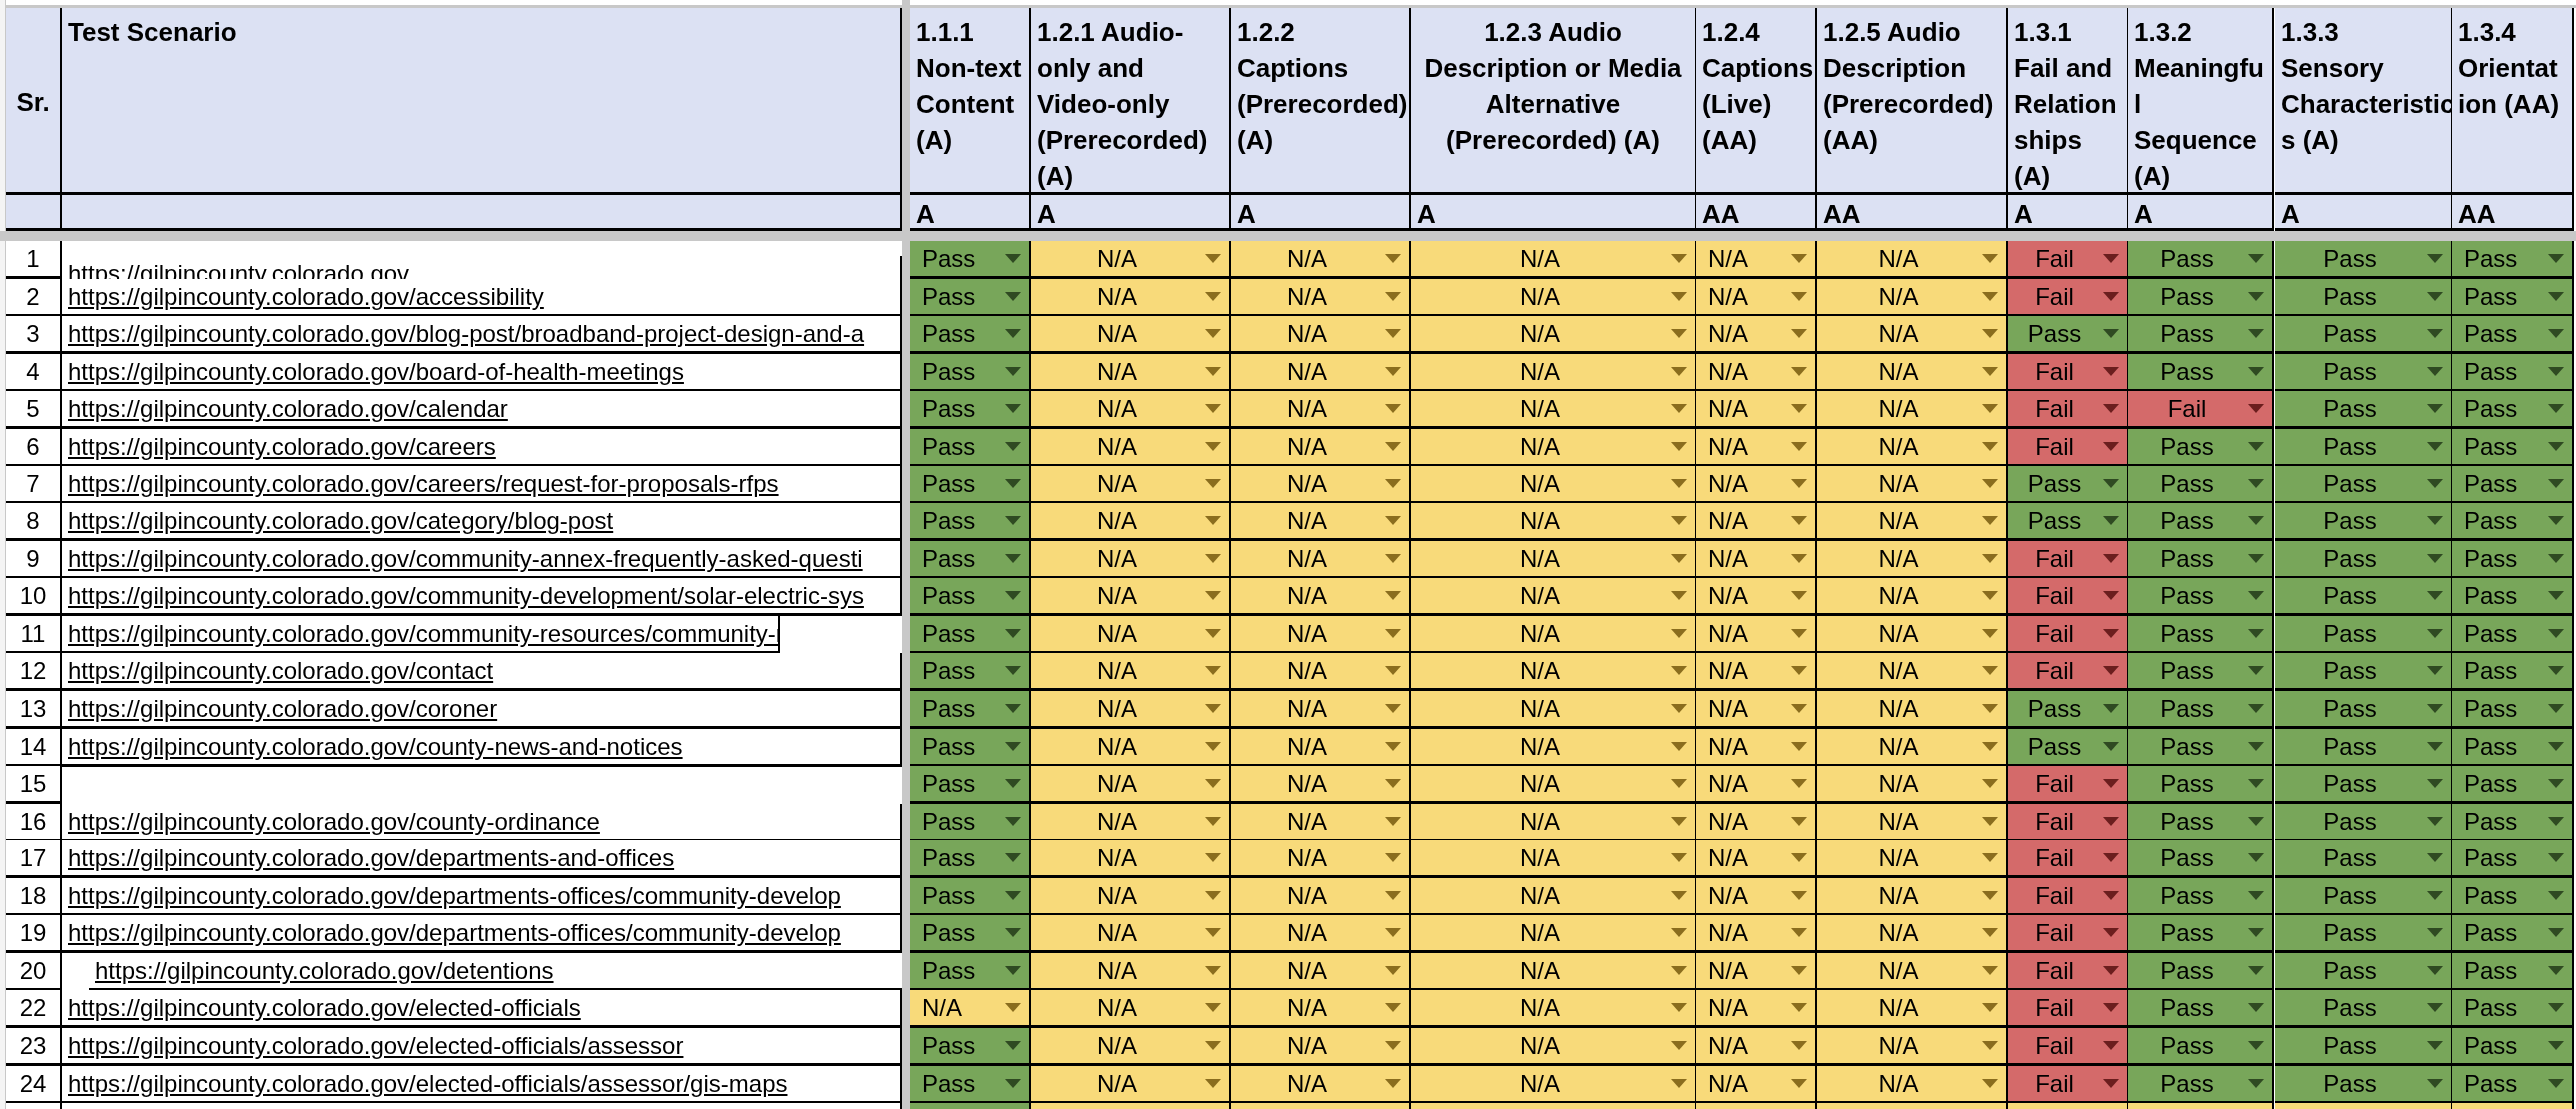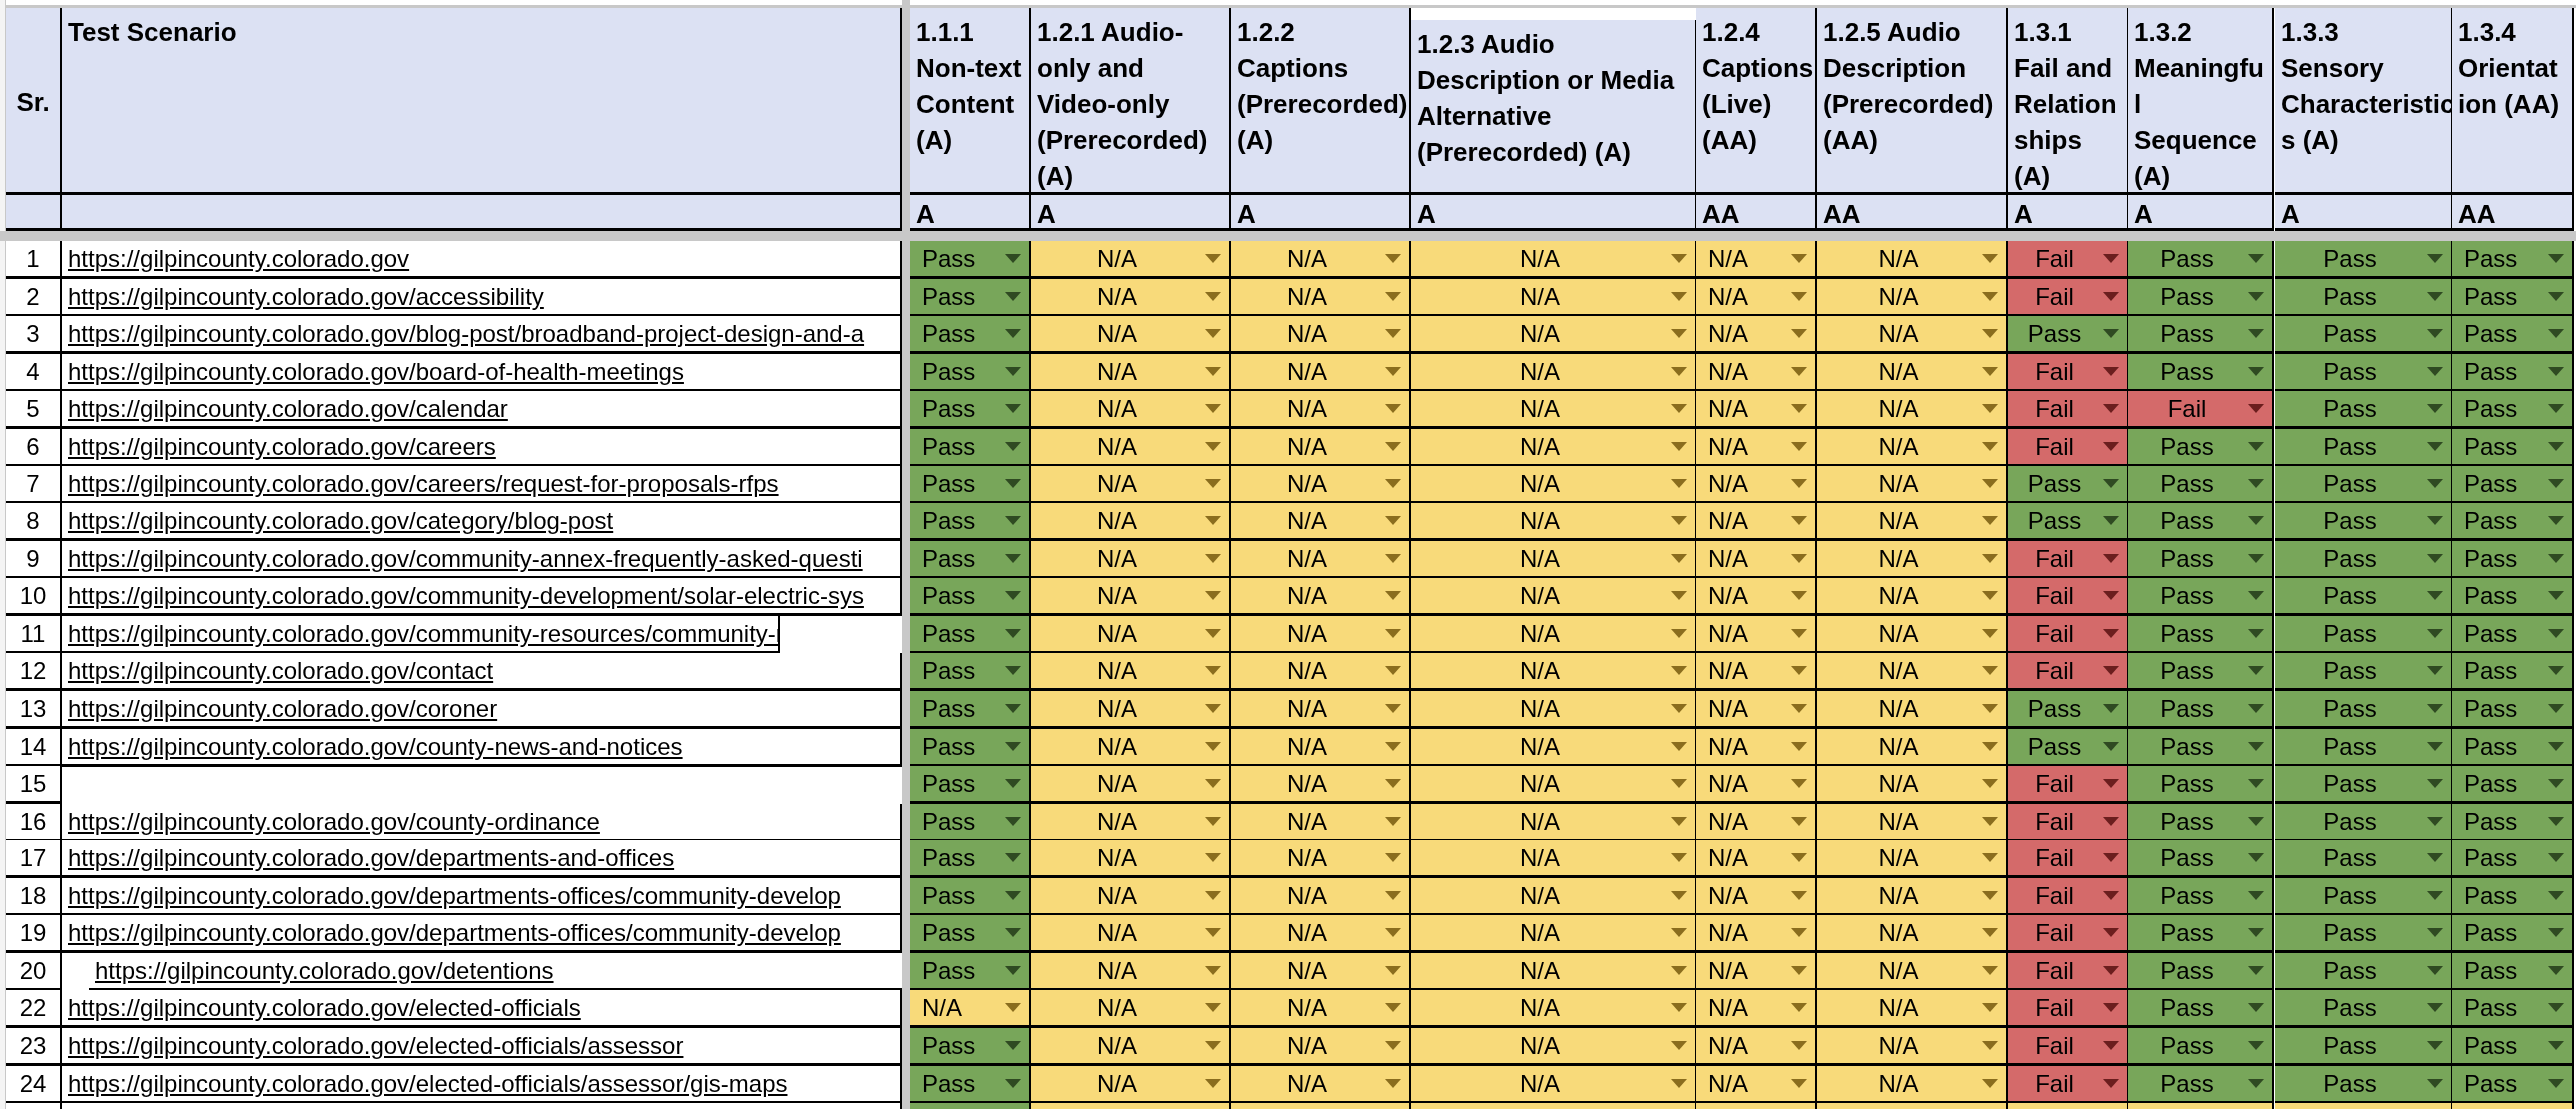--- a/index.html
+++ b/index.html
@@ -45,39 +45,39 @@
 <div class="lvl" style="left:6px; top:192px; width:56px; height:40px;"></div>
 <div class="lvl" style="left:62px; top:192px; width:840px; height:40px;"></div>
 
 <div id="crit-headers">
     <div class="hdr" style="left: 910px; top: 8px; width: 121px; height: 187px;"><span>1.1.1 Non-text Content (A)</span></div>
     <div class="lvl" style="left: 910px; top: 192px; width: 121px; height: 40px;"><span>A</span></div>
     <div class="hdr" style="left: 1031px; top: 8px; width: 200px; height: 187px;"><span>1.2.1 Audio-only and Video-only (Prerecorded) (A)</span></div>
     <div class="lvl" style="left: 1031px; top: 192px; width: 200px; height: 40px;"><span>A</span></div>
     <div class="hdr" style="left: 1231px; top: 8px; width: 180px; height: 187px;"><span>1.2.2 Captions (Prerecorded) (A)</span></div>
     <div class="lvl" style="left: 1231px; top: 192px; width: 180px; height: 40px;"><span>A</span></div>
-    <div class="hdr" style="left: 1411px; top: 20px; width: 286px; height: 197px;"><span>1.2.3 Audio Description or Media Alternative (Prerecorded) (A)</span></div>
+    <div class="hdr" style="left: 1411px; top: 8px; width: 286px; height: 197px; text-align: center;"><span>1.2.3 Audio Description or Media Alternative (Prerecorded) (A)</span></div>
     <div class="lvl" style="left: 1411px; top: 192px; width: 286px; height: 40px;"><span>A</span></div>
     <div class="hdr" style="left: 1696px; top: 8px; width: 121px; height: 187px;"><span>1.2.4 Captions (Live) (AA)</span></div>
     <div class="lvl" style="left: 1696px; top: 192px; width: 121px; height: 40px;"><span>AA</span></div>
     <div class="hdr" style="left: 1817px; top: 8px; width: 191px; height: 187px;"><span>1.2.5 Audio Description (Prerecorded) (AA)</span></div>
     <div class="lvl" style="left: 1817px; top: 192px; width: 191px; height: 40px;"><span>AA</span></div>
     <div class="hdr" style="left: 2008px; top: 8px; width: 121px; height: 187px;"><span>1.3.1 Fail and Relation ships (A)</span></div>
     <div class="lvl" style="left: 2008px; top: 192px; width: 121px; height: 40px;"><span>A</span></div>
     <div class="hdr" style="left: 2128px; top: 8px; width: 146px; height: 187px;"><span>1.3.2 Meaningfu l Sequence (A)</span></div>
     <div class="lvl" style="left: 2128px; top: 192px; width: 146px; height: 40px;"><span>A</span></div>
     <div class="hdr" style="left: 2275px; top: 8px; width: 178px; height: 187px;"><span>1.3.3 Sensory Characteristic s (A)</span></div>
     <div class="lvl" style="left: 2275px; top: 192px; width: 178px; height: 40px;"><span>A</span></div>
     <div class="hdr" style="left: 2452px; top: 8px; width: 122px; height: 187px;"><span>1.3.4 Orientat ion (AA)</span></div>
     <div class="lvl" style="left: 2452px; top: 192px; width: 122px; height: 40px;"><span>AA</span></div>
   </div>
 <div id="rows">
     <div class="row" style="top: 241px;">
       <div class="cell sr" style="left: 6px; width: 56px;">1</div>
-      <div class="cell url" style="left: 62px; width: 840px;">https://gilpincounty.colorado.gov</div>
+      <div class="cell url" style="left: 62px; width: 840px; margin-top: 15px;">https://gilpincounty.colorado.gov</div>
       <div class="cell st pass left" style="left: 910px; width: 121px;"><span>Pass</span><span class="dd"></span></div>
       <div class="cell st na" style="left: 1031px; width: 200px;"><span>N/A</span><span class="dd"></span></div>
       <div class="cell st na" style="left: 1231px; width: 180px;"><span>N/A</span><span class="dd"></span></div>
       <div class="cell st na" style="left: 1411px; width: 286px;"><span>N/A</span><span class="dd"></span></div>
       <div class="cell st na left" style="left: 1696px; width: 121px;"><span>N/A</span><span class="dd"></span></div>
       <div class="cell st na" style="left: 1817px; width: 191px;"><span>N/A</span><span class="dd"></span></div>
       <div class="cell st fail" style="left: 2008px; width: 121px;"><span>Fail</span><span class="dd"></span></div>
       <div class="cell st pass" style="left: 2128px; width: 146px;"><span>Pass</span><span class="dd"></span></div>
       <div class="cell st pass" style="left: 2275px; width: 178px;"><span>Pass</span><span class="dd"></span></div>
       <div class="cell st pass left" style="left: 2452px; width: 122px;"><span>Pass</span><span class="dd"></span></div>

